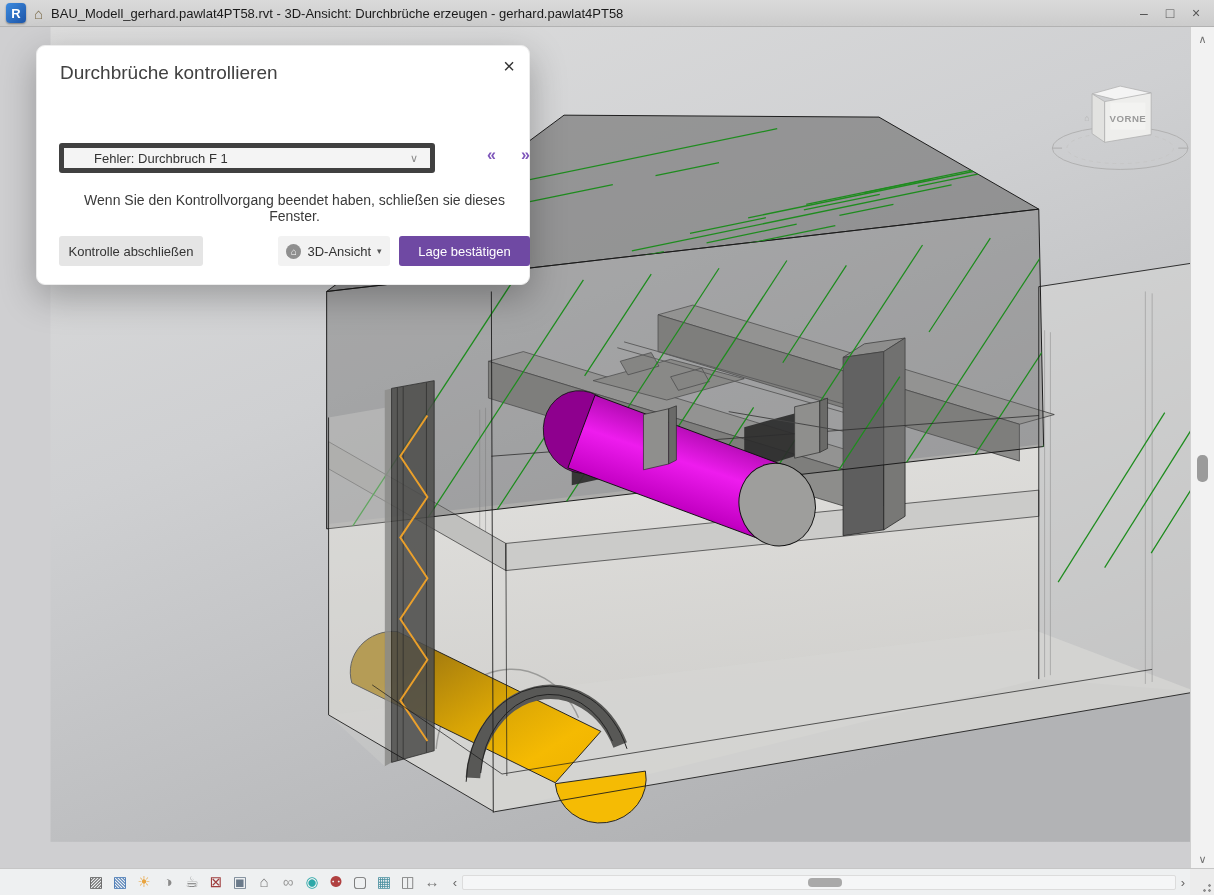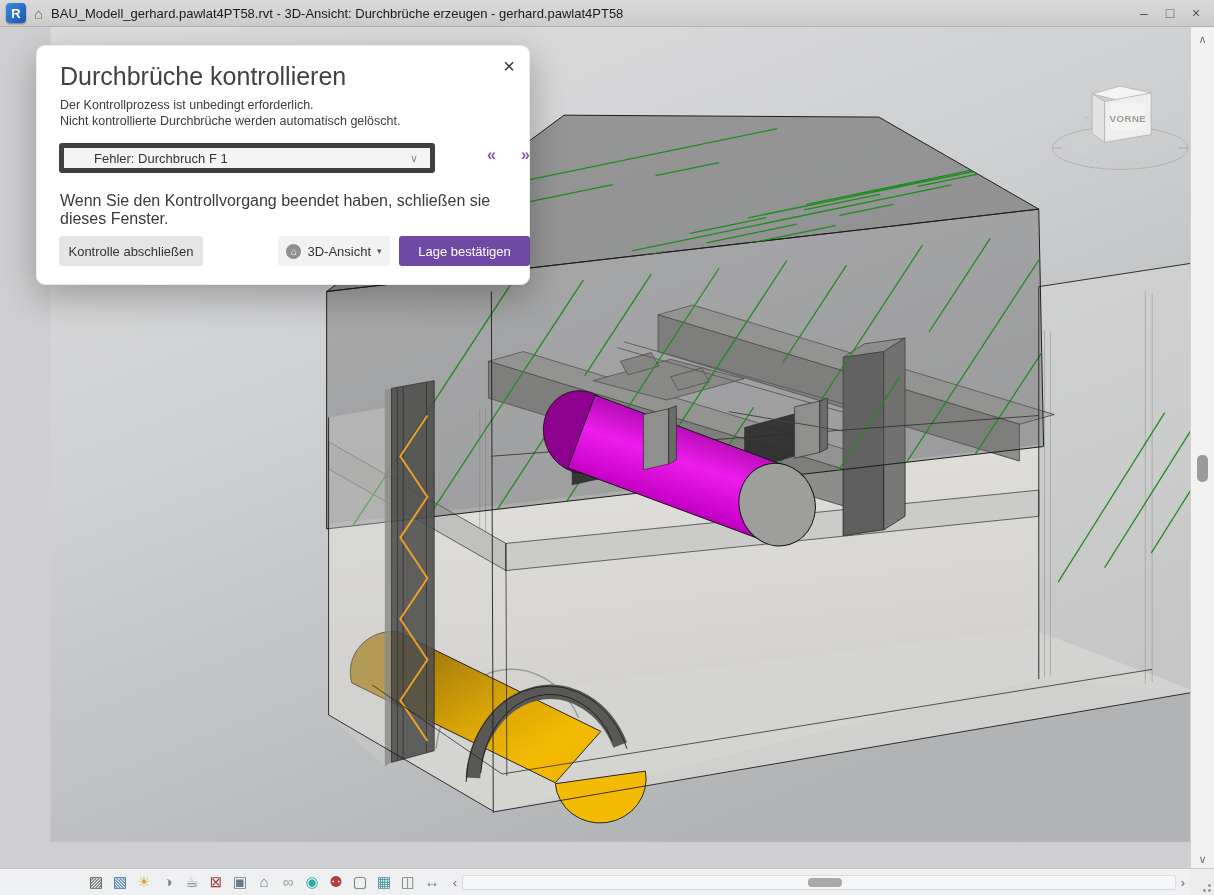--- a/index.html
+++ b/index.html
@@ -14,29 +14,29 @@
   .winbtns{margin-left:auto;display:flex;align-items:center;gap:10px;padding-right:10px;color:#555;font-size:14px;}
   .winbtns span{width:16px;text-align:center;cursor:default;}
 
   
   .canvas{position:absolute;left:0;top:27px;width:1190px;height:841px;margin-left:32px;}
   .canvas svg{display:block;}
 
   
   .dialog{position:absolute;left:36px;top:45px;width:494px;height:240px;background:#ffffff;border:1px solid #ececec;border-radius:9px;box-shadow:0 12px 36px rgba(0,0,0,.28);}
   .dlg-close{position:absolute;right:14px;top:10px;font-size:20px;color:#333;cursor:default;line-height:1;}
-  .dlg-title{position:absolute;left:23px;top:16px;font-size:25px;color:#414141;}
+  .dlg-title{position:absolute;left:23px;top:16px;font-size:19px;color:#414141;}
   .dlg-intro{position:absolute;left:23px;top:52px;font-size:12.5px;color:#3a3a3a;line-height:15.5px;}
   .dlg-select{position:absolute;left:22px;top:97px;width:376px;height:30px;background:#f4f4f4;border:5px solid #404040;border-radius:3px;display:flex;align-items:center;}
   .dlg-select .val{margin-left:30px;font-size:13px;color:#333;}
   .dlg-select .chev{margin-left:auto;margin-right:12px;font-size:11px;color:#8a8a8a;}
   .navarrow{position:absolute;top:100px;font-size:16px;font-weight:bold;color:#7e56ba;cursor:default;}
   .nav-prev{left:450px;}
   .nav-next{left:484px;}
-  .dlg-note{position:absolute;left:23px;top:146px;font-size:16px;color:#3a3a3a;}
+  .dlg-note{position:absolute;left:23px;top:146px;font-size:14px;color:#3a3a3a;text-align:center;}
   .dlg-btn{position:absolute;top:190px;height:30px;border-radius:3px;font-size:13px;display:flex;align-items:center;justify-content:center;cursor:default;}
   .btn-finish{left:22px;width:144px;background:#e5e5e5;color:#333;text-align:right;}
   .btn-view{left:241px;width:112px;background:#f2f2f2;color:#333;gap:6px;}
   .btn-view .vicon{width:15px;height:15px;border-radius:50%;background:#8f8f8f;color:#fff;font-size:10px;display:flex;align-items:center;justify-content:center;}
   .btn-view .caret{font-size:9px;color:#555;}
   .btn-confirm{left:362px;width:131px;color:#fff;}
 
   
   .vscroll{position:absolute;left:1190px;top:27px;width:24px;height:841px;background:#f2f2f2;border-left:1px solid #d0d0d0;}
   .vscroll .arr{position:absolute;left:0;width:100%;text-align:center;color:#707070;font-size:11px;}
@@ -248,24 +248,20 @@
         <rect x="1094" y="105" width="36" height="28" fill="#f3f3f1"></rect>
         <text x="1112" y="125" text-anchor="middle" font-size="10" font-weight="bold" fill="#9a9a9a" letter-spacing="0.5">VORNE</text>
         <text x="1067" y="124" font-size="9" fill="#b5b5b5">⌂</text>
       </g>
     </svg>
   </div>
 
   <div class="dialog">
     <div class="dlg-close">×</div>
     <div class="dlg-title">Durchbrüche kontrollieren</div>
-    <div class="dlg-intro">
-      <div>Der Kontrollprozess ist unbedingt erforderlich.</div>
-      <div>Nicht kontrollierte Durchbrüche werden automatisch gelöscht.</div>
-    </div>
     <div class="dlg-select">
       <span class="val">Fehler: Durchbruch F 1</span>
       <span class="chev">∨</span>
     </div>
     <span class="navarrow nav-prev">«</span>
     <span class="navarrow nav-next">»</span>
     <div class="dlg-note">Wenn Sie den Kontrollvorgang beendet haben, schließen sie dieses Fenster.</div>
     <div class="dlg-btn btn-finish">Kontrolle abschließen</div>
     <div class="dlg-btn btn-view">
       <span class="vicon">⌂</span>

